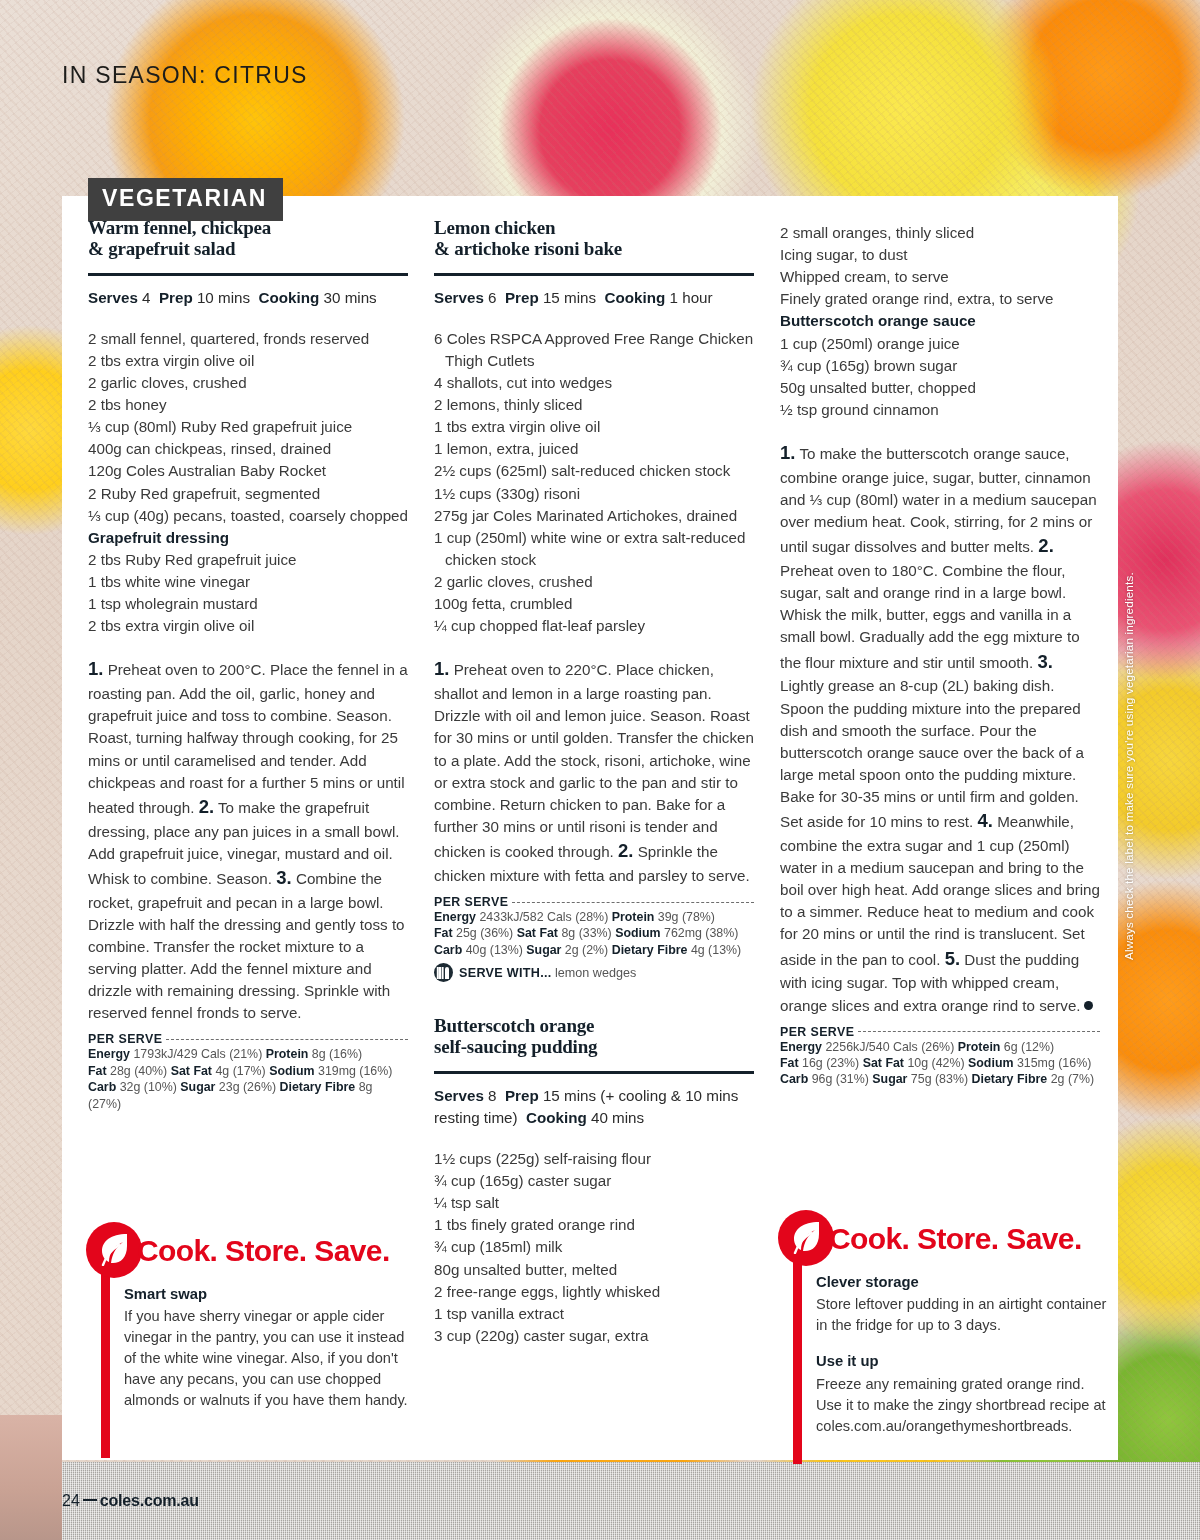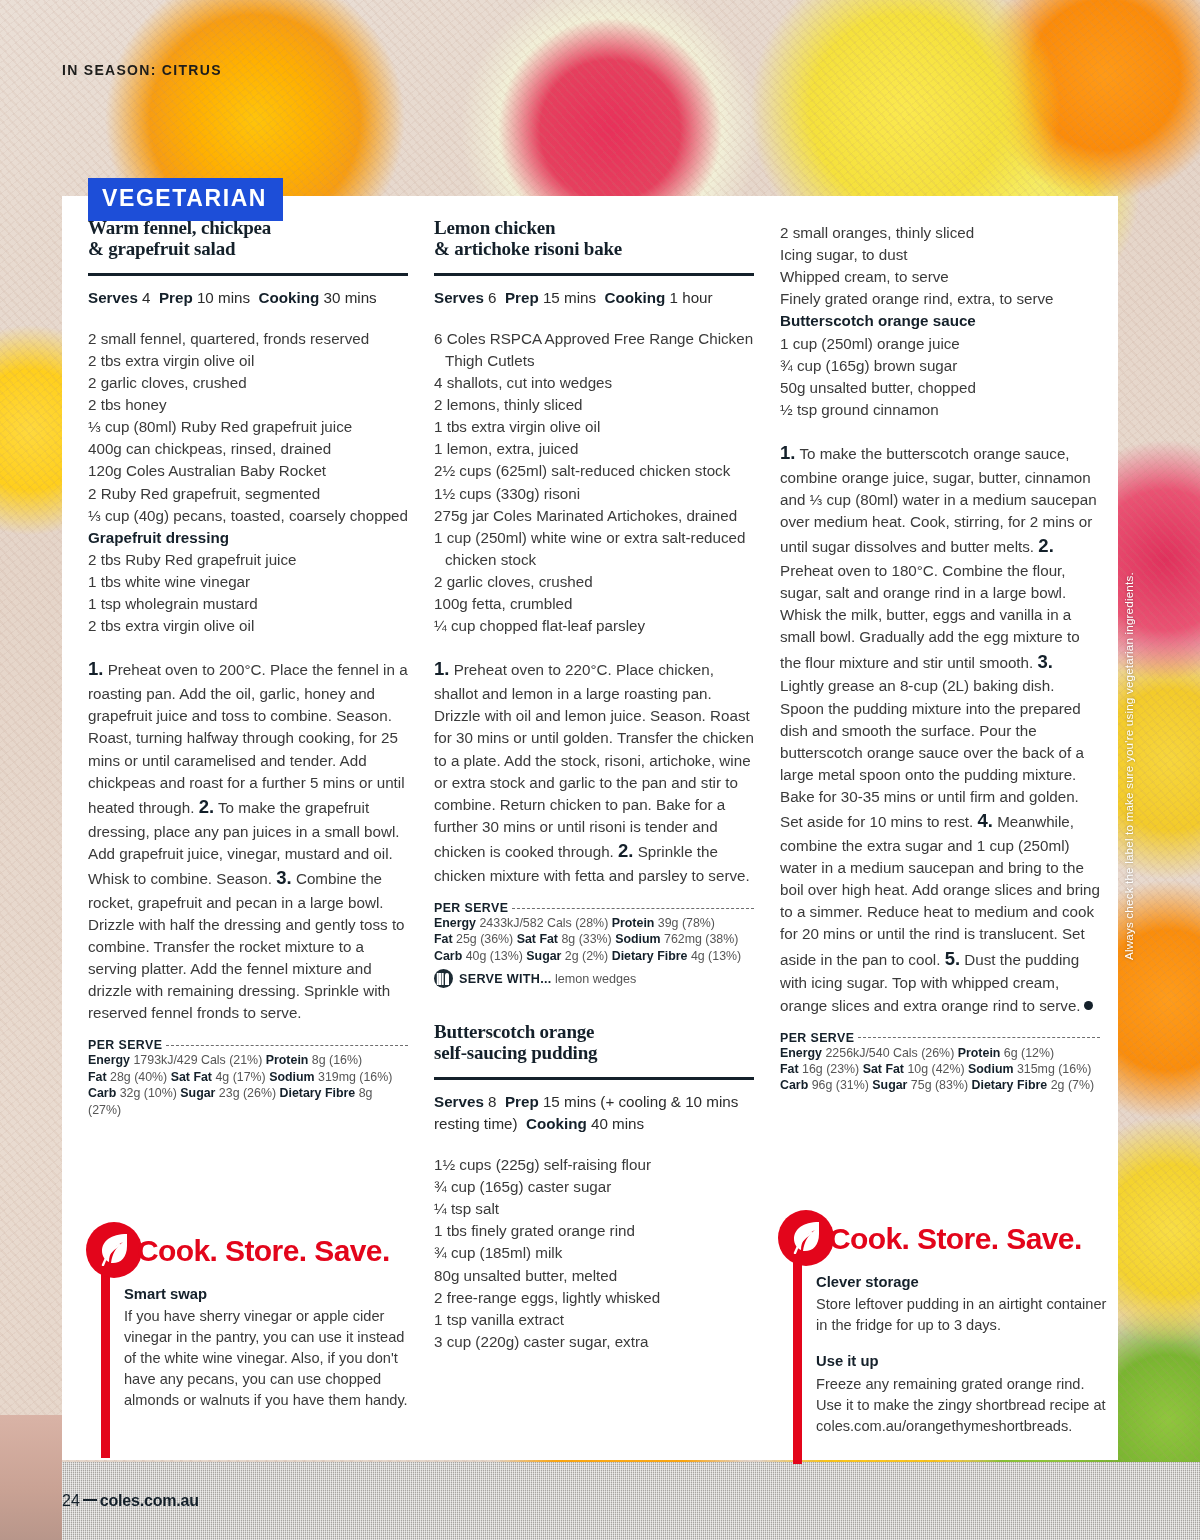--- a/index.html
+++ b/index.html
@@ -56,21 +56,21 @@
   }
   .linen-left {
     position: absolute; left: 0; top: 1415px;
     width: 62px; height: 125px;
     background: linear-gradient(180deg, #d9b3a6, #c9a294 60%, #b8968a);
   }
 
   
   .kicker {
     position: absolute; left: 62px; top: 62px;
-    font-size: 14px; font-weight: bold;
+    font-size: 23px; font-weight: normal;
     letter-spacing: 1.3px; color: #1d1d1b;
   }
 
   
   .panel {
     position: absolute;
     left: 62px; top: 196px;
     width: 1056px; height: 1264px;
     background: #ffffff;
   }
@@ -78,21 +78,21 @@
     position: absolute;
     left: 756px; top: 196px;
     width: 362px; height: 30px;
     background: #ffffff;
   }
 
   
   .veg-tag {
     position: absolute;
     left: 88px; top: 178px;
-    background: #1d4ed8;
+    background: #404040;
     color: #ffffff;
     font-size: 23px; font-weight: bold;
     letter-spacing: 1.6px;
     padding: 7px 16px 9px 14px;
   }
 
   
   .col { position: absolute; width: 320px; }
   .col1 { left: 88px; top: 218px; }
   .col2 { left: 434px; top: 218px; }
@@ -143,21 +143,21 @@
   .endmark {
     display: inline-block;
     width: 9px; height: 9px;
     border-radius: 50%;
     background: #14202a;
     margin-left: 3px;
     vertical-align: 1px;
   }
 
   
-  .nutri { margin-top: 14px; }
+  .nutri { margin-top: 8px; }
   .nutri-head {
     display: flex; align-items: center;
     font-size: 12.4px; font-weight: bold;
     letter-spacing: .4px; color: #14202a;
   }
   .nutri-head .dashes {
     flex: 1;
     margin-left: 4px;
     border-top: 1.5px dashed #6d6d6d;
     height: 1px;

